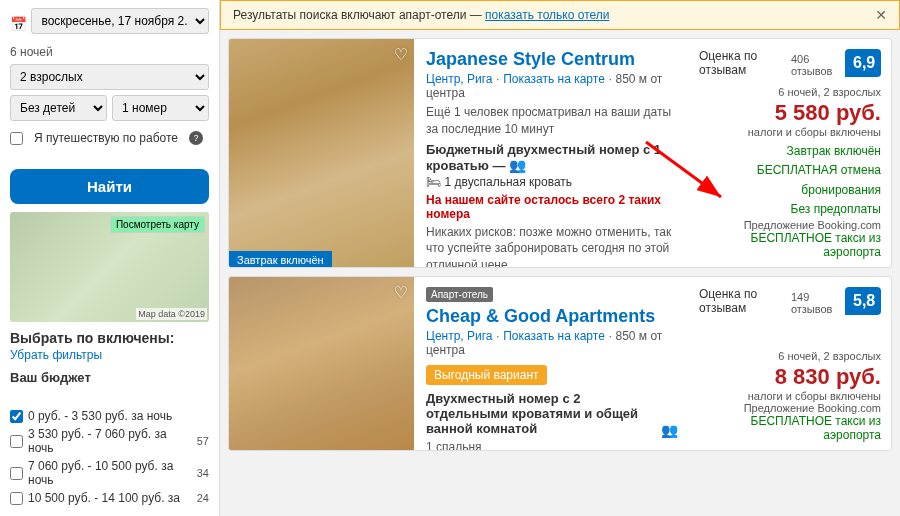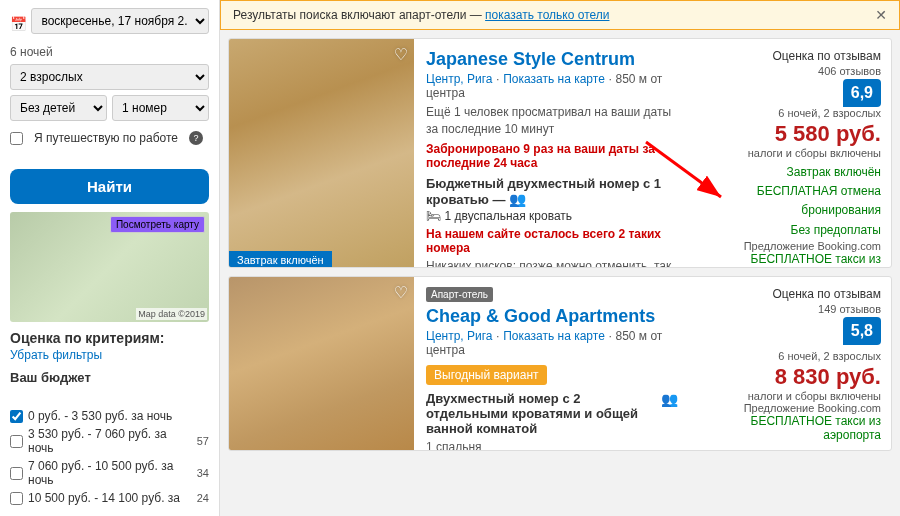--- a/index.html
+++ b/index.html
@@ -12,21 +12,21 @@
     .sidebar-date select { flex: 1; font-size: 11px; border: 1px solid #ccc; border-radius: 3px; padding: 3px 4px; }
     .nights-label { font-size: 12px; color: #555; margin-bottom: 5px; }
     .sidebar select { width: 100%; border: 1px solid #ccc; border-radius: 3px; padding: 4px 5px; font-size: 12px; margin-bottom: 5px; }
     .children-row { display: flex; gap: 5px; margin-bottom: 5px; }
     .children-row select { flex: 1; }
     .work-travel { display: flex; align-items: center; gap: 11px; font-size: 12px; margin-bottom: 24px; }
     .work-travel input[type=checkbox] { width: 13px; height: 13px; }
     .help-icon { display: inline-flex; align-items: center; justify-content: center; width: 14px; height: 14px; border-radius: 50%; background: #555; color: #fff; font-size: 9px; cursor: pointer; }
     .find-btn { width: 100%; background: #0071c2; color: #fff; border: none; border-radius: 8px; padding: 9px 0; font-size: 15px; font-weight: bold; cursor: pointer; margin-bottom: 8px; }
     .map-box { width: 100%; height: 110px; background: #c8d8c0; border-radius: 3px; position: relative; overflow: hidden; margin-bottom: 8px; }
-    .map-box .map-btn { position: absolute; top: 4px; right: 4px; background: #8b5cf6; border: 1px solid #ccc; font-size: 10px; padding: 2px 5px; border-radius: 2px; cursor: pointer; }
+    .map-box .map-btn { position: absolute; top: 4px; right: 4px; background: #86efac; border: 1px solid #ccc; font-size: 10px; padding: 2px 5px; border-radius: 2px; cursor: pointer; }
     .map-box .map-img { width: 100%; height: 100%; background: linear-gradient(135deg, #b8cba8 0%, #d4e4c4 50%, #c0d4b0 100%); display: flex; align-items: center; justify-content: center; font-size: 11px; color: #555; }
     .map-label { position: absolute; bottom: 2px; right: 2px; font-size: 9px; color: #555; background: rgba(255,255,255,0.7); padding: 1px 2px; }
     .filter-title { font-size: 14px; font-weight: bold; margin-bottom: 2px; }
     .filter-clear { color: #0071c2; font-size: 12px; cursor: pointer; margin-bottom: 8px; display: block; }
     .filter-section-title { font-size: 13px; font-weight: bold; margin-bottom: 24px; }
     .budget-item { display: flex; align-items: center; gap: 5px; font-size: 12px; margin-bottom: 4px; }
     .budget-item input[type=checkbox] { width: 13px; height: 13px; accent-color: #0071c2; }
     .budget-item .count { margin-left: auto; color: #555; font-size: 11px; }
 
     
@@ -53,36 +53,36 @@
     .hotel-desc { font-size: 12px; color: #555; margin-bottom: 4px; line-height: 1.4; }
     .alert-red { color: #c00; font-size: 12px; font-weight: bold; margin-bottom: 6px; }
     .room-type { font-size: 13px; font-weight: bold; color: #333; margin-bottom: 2px; }
     .guests-icon { font-size: 14px; }
     .bed-type { font-size: 12px; color: #333; margin-bottom: 2px; }
     .bed-icon { font-size: 12px; }
     .room-remaining { color: #c00; font-size: 12px; font-weight: bold; margin-top: 4px; }
     .no-risk { font-size: 12px; color: #555; margin-top: 3px; line-height: 1.4; }
 
     .hotel-price-col { width: 200px; min-width: 200px; padding: 10px 10px 8px 8px; display: flex; flex-direction: column; align-items: flex-end; justify-content: space-between; }
-    .rating-box { display: flex; flex-direction: column; align-items: flex-end; gap: 2px; }
+    .rating-box { display: flex; flex-direction: row; align-items: flex-end; gap: 2px; }
     .rating-label { font-size: 12px; color: #333; }
     .rating-count { font-size: 11px; color: #555; }
     .rating-score { background: #0071c2; color: #fff; font-size: 16px; font-weight: bold; padding: 5px 8px; border-radius: 4px 4px 4px 0; min-width: 36px; text-align: center; }
     .price-section { text-align: right; }
     .nights-info { font-size: 11px; color: #555; margin-bottom: 2px; }
     .price { font-size: 22px; font-weight: bold; color: #b91c1c; }
     .price-note { font-size: 11px; color: #555; }
     .perks { font-size: 12px; color: #008009; text-align: right; line-height: 1.6; margin-top: 4px; }
     .booking-offer { font-size: 11px; color: #555; text-align: right; }
     .free-taxi { font-size: 12px; color: #008009; text-align: right; }
 
     
     .apart-badge { background: #6c6c6c; color: #fff; font-size: 10px; padding: 2px 5px; border-radius: 2px; margin-right: 4px; }
     .deal-badge { display: inline-block; background: #f5a623; color: #fff; font-size: 12px; padding: 3px 8px; border-radius: 3px; margin-top: 4px; margin-bottom: 6px; }
-    .room-name-row { display: flex; align-items: flex-start; gap: 12px; }
+    .room-name-row { display: flex; align-items: flex-end; gap: 12px; }
     .room-details { font-size: 12px; color: #555; margin-top: 2px; }
     .card2 { height: 175px; }
     .card2 .hotel-img { height: 175px; }
   </style>
 </head>
 <body>
 
 <div class="sidebar">
   <div class="sidebar-date">
     <span class="calendar-icon">📅</span>
@@ -113,21 +113,21 @@
   </div>
 
   <button class="find-btn">Найти</button>
 
   <div class="map-box">
     <div class="map-img img-room1"></div>
     <button class="map-btn">Посмотреть карту</button>
     <span class="map-label">Map data ©2019</span>
   </div>
 
-  <div class="filter-title">Оценка по критериям:</div>
+  <div class="filter-title">Выбрать по включены:</div>
   <a class="filter-clear">Убрать фильтры</a>
 
   <div class="filter-section-title">Ваш бюджет</div>
 
   <div class="budget-item">
     <input type="checkbox" checked="" style="">
     <span>0 руб. - 3 530 руб. за ночь</span>
   </div>
   <div class="budget-item">
     <input type="checkbox" style="">
@@ -165,21 +165,20 @@
     <div class="hotel-info">
       <div class="hotel-name">Japanese Style Centrum</div>
       <div class="hotel-location">
         <a>Центр, Рига</a>
         <span> · </span>
         <a>Показать на карте</a>
         <span> · </span>
         <span>850 м от центра</span>
       </div>
       <div class="hotel-desc">Ещё 1 человек просматривал на ваши даты за последние 10 минут</div>
-      <div class="alert-red">Забронировано 9 раз на ваши даты за последние 24 часа</div>
       <div class="room-type">
         <span>Бюджетный двухместный номер с 1 кроватью</span>
         <span> — </span>
         <span class="guests-icon">👥</span>
       </div>
       <div class="bed-type">
         <span class="bed-icon">🛏</span>
         <span>1 двуспальная кровать</span>
       </div>
       <div class="room-remaining">На нашем сайте осталось всего 2 таких номера</div>

